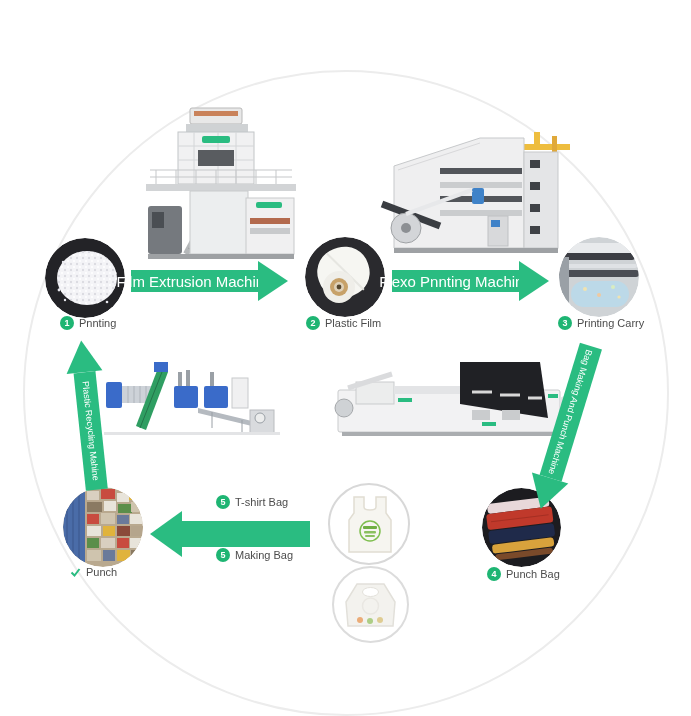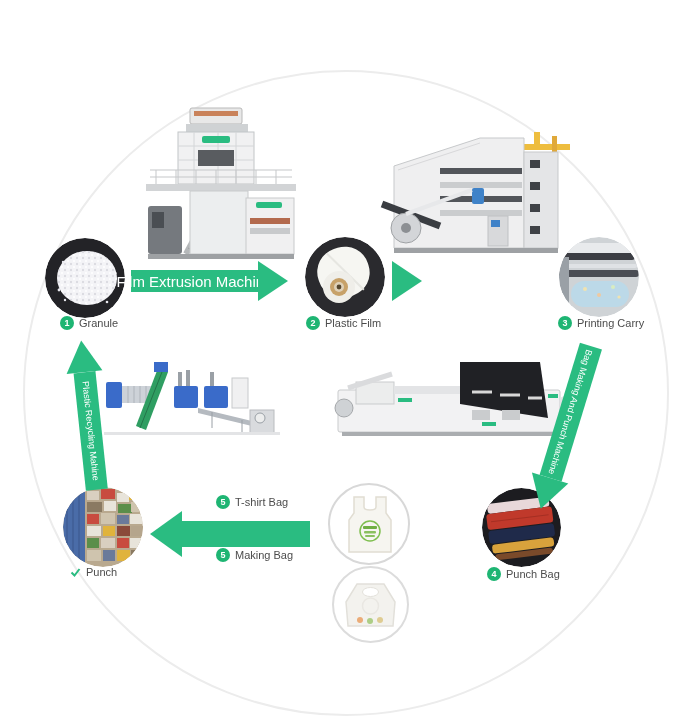--- a/index.html
+++ b/index.html
@@ -272,20 +272,23 @@
   </div>
 
   <div class="h-arrow" style="left:131px;top:261px">
     <div class="h-body" style="width:127px">
       <span class="h-label">Film Extrusion Machine</span>
     </div>
     <div class="h-head-right"></div>
   </div>
 
   <div class="h-arrow" style="left:392px;top:261px">
+    <div class="h-body" style="width:127px">
+      <span class="h-label">Flexo Pnnting Machine</span>
+    </div>
     <div class="h-head-right"></div>
   </div>
 
   <div class="v-arrow" style="left:551px;top:343px;height:140px;transform:rotate(17deg)">
     <div class="v-body">
       <span class="v-label">Bag Making And Punch Machine</span>
     </div>
     <div class="v-head-down"></div>
   </div>
 
@@ -296,21 +299,21 @@
     </div>
   </div>
 
   <div class="big-left-arrow" style="left:150px;top:511px">
     <div class="h-head-left"></div>
     <div class="big-left-body"></div>
   </div>
 
   <div class="step-label" style="left:60px;top:316px">
     <span class="badge">1</span>
-    <span>Granule</span>
+    <span>Pnnting</span>
   </div>
 
   <div class="step-label" style="left:306px;top:316px">
     <span class="badge">2</span>
     <span>Plastic Film</span>
   </div>
 
   <div class="step-label" style="left:558px;top:316px">
     <span class="badge">3</span>
     <span>Printing Carry</span>

